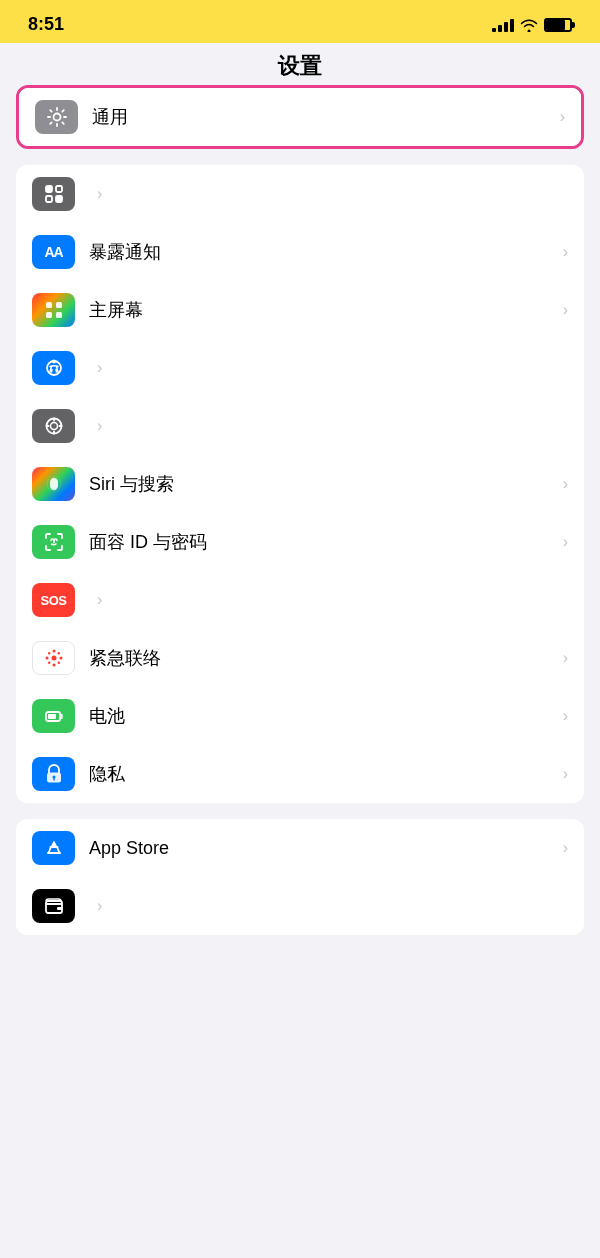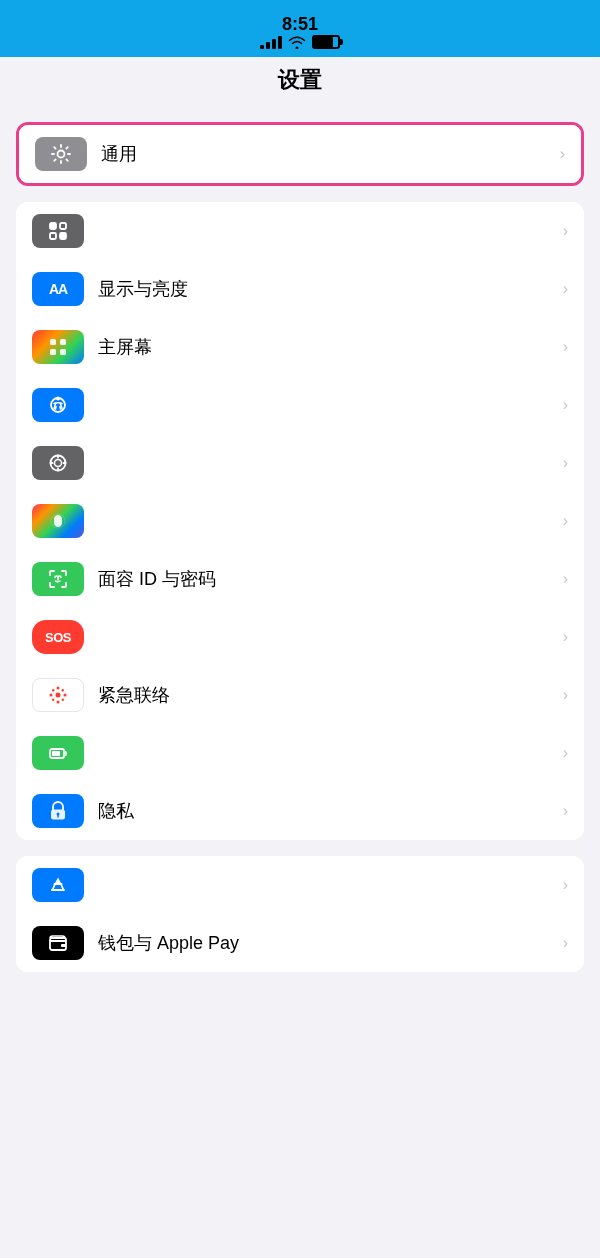--- a/index.html
+++ b/index.html
@@ -15,22 +15,21 @@
       font-family: -apple-system, 'PingFang SC', 'Helvetica Neue', sans-serif;
       overflow-x: hidden;
     }
 
     
     .status-bar {
       display: flex;
       justify-content: space-between;
       align-items: center;
       padding: 14px 28px 8px;
-      background: #0ea5e9;
-      flex-direction: column;
+      background: #fde047;
     }
 
     .status-time {
       font-size: 18px;
       font-weight: 600;
       color: #000;
     }
 
     .status-icons {
       display: flex;
@@ -84,21 +83,21 @@
       width: 80%;
       border-radius: 1px;
     }
 
     
     .page-title {
       text-align: center;
       font-size: 22px;
       font-weight: 600;
       color: #000;
-      padding: 8px 0 27px;
+      padding: 8px 0 4px;
       background: #f2f2f7;
     }
 
     
     .settings-section {
       background: #fff;
       border-radius: 12px;
       margin: 0 16px 16px;
       overflow: hidden;
     }
@@ -109,35 +108,34 @@
     }
 
     .settings-item {
       display: flex;
       align-items: center;
       padding: 11px 16px;
       background: #fff;
       position: relative;
       cursor: pointer;
       min-height: 58px;
-      justify-content: space-between;
     }
 
     .settings-item:not(:last-child)::after {
       content: '';
       position: absolute;
       bottom: 0;
       left: 68px;
       right: 0;
       height: 0.5px;
       background: #c6c6c8;
     }
 
     .settings-item-icon {
-      width: 52px;
+      width: 43px;
       height: 34px;
       border-radius: 8px;
       margin-right: 14px;
       display: flex;
       align-items: center;
       justify-content: center;
       flex-shrink: 0;
       font-size: 18px;
       color: #fff;
     }
@@ -154,21 +152,21 @@
       margin-left: 8px;
     }
 
     
     .icon-gray { background: #8e8e93; }
     .icon-dark-gray { background: #636366; }
     .icon-blue-aa { background: #007aff; }
     .icon-accessibility { background: #007aff; }
     .icon-wallpaper { background: #636366; }
     .icon-faceid { background: #34c759; }
-    .icon-sos { background: #ff3b30; border-radius: 14px; }
+    .icon-sos { background: #ff3b30; }
     .icon-exposure { background: #fff; border: 1.5px solid #e5e5ea; }
     .icon-battery { background: #34c759; }
     .icon-privacy { background: #007aff; }
     .icon-appstore { background: #007aff; }
     .icon-wallet { background: #000; }
 
     
     .sos-text {
       font-size: 13px;
       font-weight: 800;
@@ -233,21 +231,21 @@
         <rect x="13" y="13" width="6" height="6" rx="1.5" stroke="white" stroke-width="1.8" fill="white"></rect>
       </svg>
     </div>
     <span class="chevron">›</span>
   </div>
 
   <div class="settings-item">
     <div class="settings-item-icon icon-blue-aa">
       <span class="aa-text">AA</span>
     </div>
-    <span class="settings-item-label">显示与亮度</span>
+    <span class="settings-item-label">暴露通知</span>
     <span class="chevron">›</span>
   </div>
 
   <div class="settings-item">
     <div class="settings-item-icon" style="background: linear-gradient(135deg, #ff3b30 0%, #ff9500 33%, #30d158 66%, #007aff 100%);">
       <svg width="20" height="20" viewBox="0 0 20 20" fill="none">
         <rect x="2" y="2" width="6" height="6" rx="1.5" fill="white" opacity="0.9"></rect>
         <rect x="12" y="2" width="6" height="6" rx="1.5" fill="white" opacity="0.9"></rect>
         <rect x="2" y="12" width="6" height="6" rx="1.5" fill="white" opacity="0.9"></rect>
         <rect x="12" y="12" width="6" height="6" rx="1.5" fill="white" opacity="0.9"></rect>
@@ -281,20 +279,21 @@
     <span class="chevron">›</span>
   </div>
 
   <div class="settings-item">
     <div class="settings-item-icon" style="background: linear-gradient(135deg, #ff2d55 0%, #ff9500 25%, #30d158 50%, #007aff 75%, #5856d6 100%); border-radius: 8px;">
       <svg width="22" height="22" viewBox="0 0 22 22" fill="none">
         <circle cx="11" cy="11" r="7" fill="none" stroke="white" stroke-width="0.5" opacity="0.3"></circle>
         <path d="M7 9c0-2.2 1.8-4 4-4s4 1.8 4 4v4c0 2.2-1.8 4-4 4s-4-1.8-4-4V9z" fill="white" opacity="0.9"></path>
       </svg>
     </div>
+    <span class="settings-item-label">Siri 与搜索</span>
     <span class="chevron">›</span>
   </div>
 
   <div class="settings-item">
     <div class="settings-item-icon icon-faceid">
       <svg width="22" height="22" viewBox="0 0 22 22" fill="none">
         <path d="M7 3H4a1 1 0 0 0-1 1v3" stroke="white" stroke-width="1.8" stroke-linecap="round"></path>
         <path d="M15 3h3a1 1 0 0 1 1 1v3" stroke="white" stroke-width="1.8" stroke-linecap="round"></path>
         <path d="M7 19H4a1 1 0 0 1-1-1v-3" stroke="white" stroke-width="1.8" stroke-linecap="round"></path>
         <path d="M15 19h3a1 1 0 0 0 1-1v-3" stroke="white" stroke-width="1.8" stroke-linecap="round"></path>
@@ -334,20 +333,21 @@
   </div>
 
   <div class="settings-item">
     <div class="settings-item-icon icon-battery">
       <svg width="22" height="22" viewBox="0 0 22 22" fill="none">
         <rect x="3" y="7" width="14" height="9" rx="2" stroke="white" stroke-width="1.8" fill="none"></rect>
         <path d="M17 9.5h1a1 1 0 0 1 1 1v2a1 1 0 0 1-1 1h-1" stroke="white" stroke-width="1.5"></path>
         <rect x="5" y="9" width="8" height="5" rx="1" fill="white"></rect>
       </svg>
     </div>
+    <span class="settings-item-label">电池</span>
     <span class="chevron">›</span>
   </div>
 
   <div class="settings-item">
     <div class="settings-item-icon icon-privacy">
       <svg width="22" height="22" viewBox="0 0 22 22" fill="none">
         <path d="M6 9.5V7a5 5 0 0 1 10 0v2.5" stroke="white" stroke-width="1.8" stroke-linecap="round"></path>
         <rect x="4" y="9.5" width="14" height="10" rx="2.5" fill="white" opacity="0.9"></rect>
         <circle cx="11" cy="14" r="1.5" fill="#007aff"></circle>
         <path d="M11 15.5v1.5" stroke="#007aff" stroke-width="1.5" stroke-linecap="round"></path>
@@ -364,29 +364,29 @@
   <div class="settings-item">
     <div class="settings-item-icon icon-appstore">
       <svg width="22" height="22" viewBox="0 0 22 22" fill="none">
         <path d="M11 4L7 12h8l-4-8z" fill="white" opacity="0"></path>
         <path d="M5 16h12" stroke="white" stroke-width="1.8" stroke-linecap="round"></path>
         <path d="M11 3.5L7.5 10h7L11 3.5z" fill="white"></path>
         <path d="M5.5 16l2.5-6M16.5 16l-2.5-6" stroke="white" stroke-width="1.8" stroke-linecap="round"></path>
         <path d="M7.5 10h7" stroke="white" stroke-width="1.8" stroke-linecap="round"></path>
       </svg>
     </div>
+    <span class="settings-item-label">App Store</span>
     <span class="chevron">›</span>
   </div>
 
   <div class="settings-item">
     <div class="settings-item-icon icon-wallet">
       <svg width="22" height="22" viewBox="0 0 22 22" fill="none">
         <rect x="3" y="6" width="16" height="12" rx="2" stroke="white" stroke-width="1.8" fill="none"></rect>
         <path d="M3 9h16" stroke="white" stroke-width="1.8"></path>
         <rect x="14" y="12" width="5" height="3" rx="1" fill="white"></rect>
         <path d="M3 6.5C3 5.1 4.1 4 5.5 4h10C16.9 4 18 5.1 18 6.5" stroke="white" stroke-width="1.5"></path>
       </svg>
     </div>
-    <span class="settings-item-label">钱包与 Apple Pay</span>
     <span class="chevron">›</span>
   </div>
 
 </div>
 
 </body></html>

